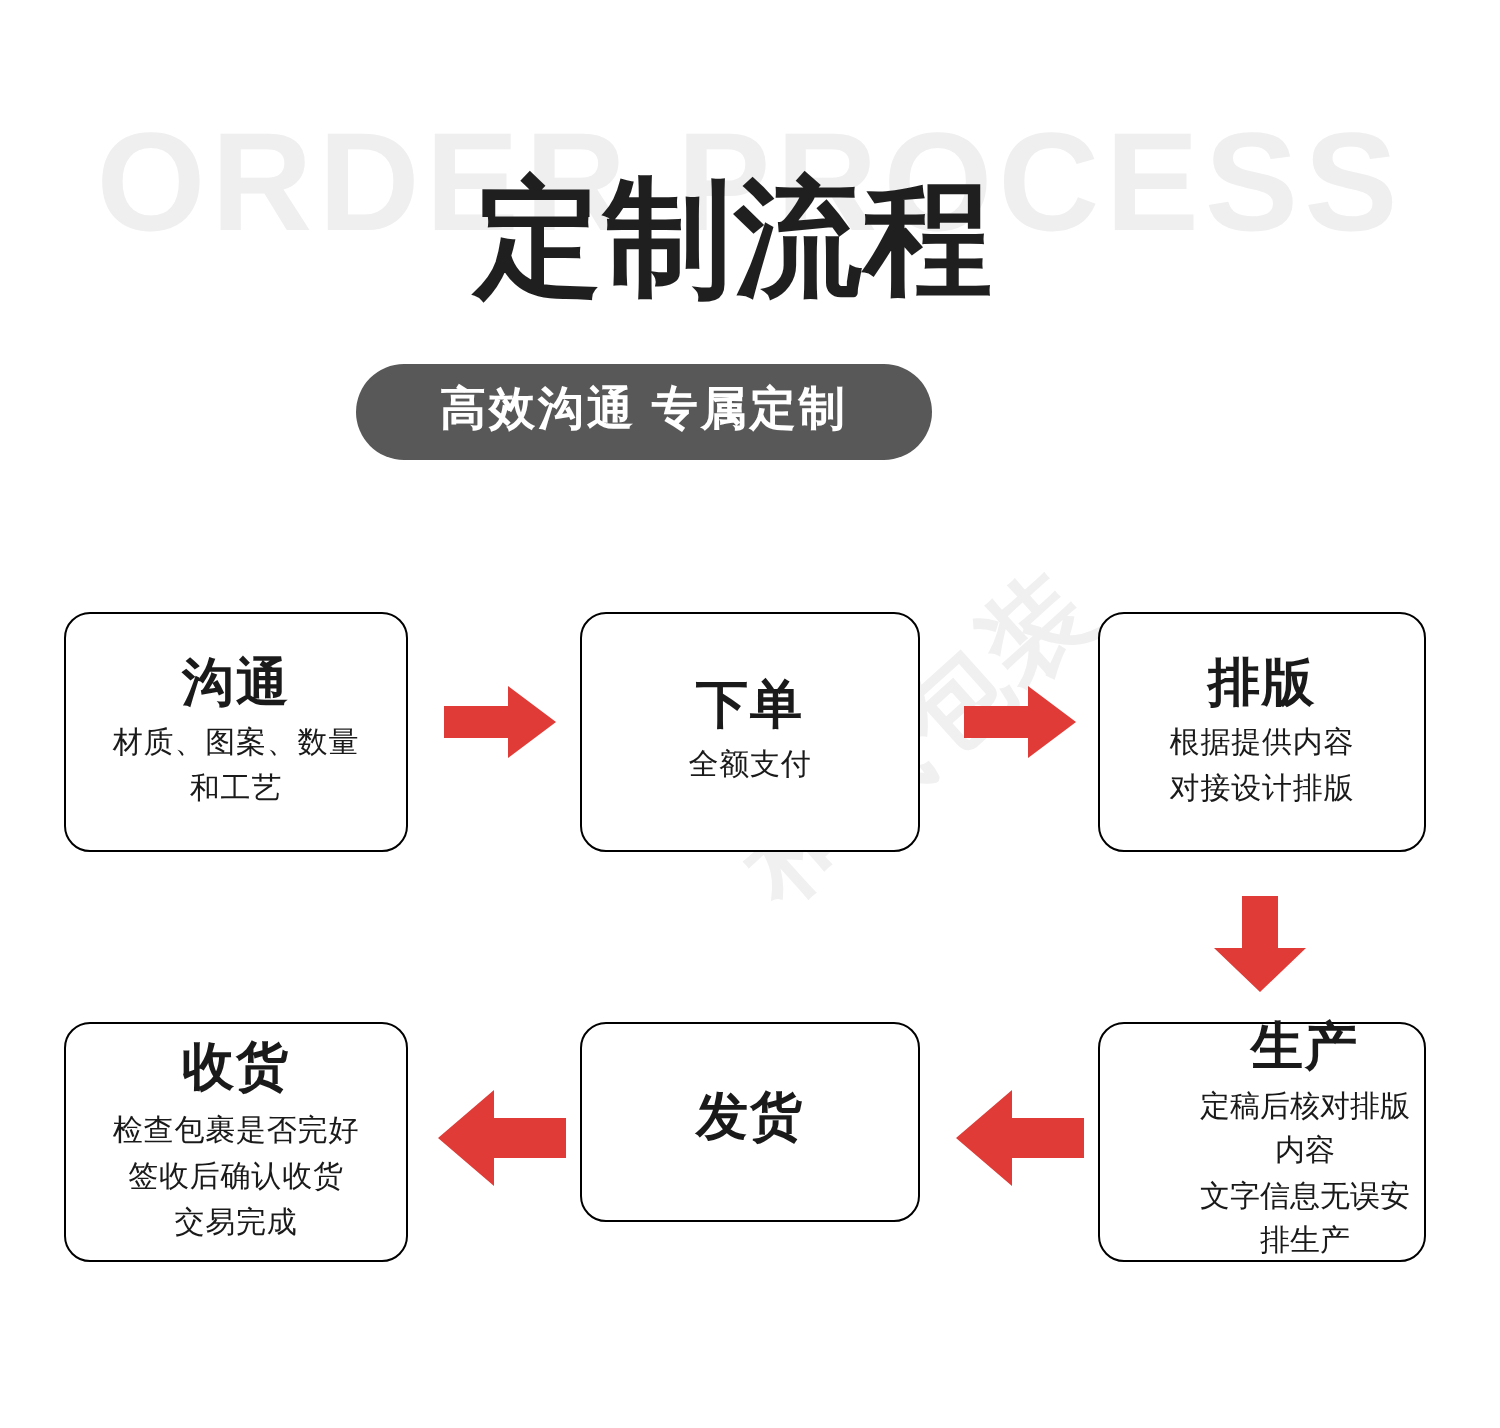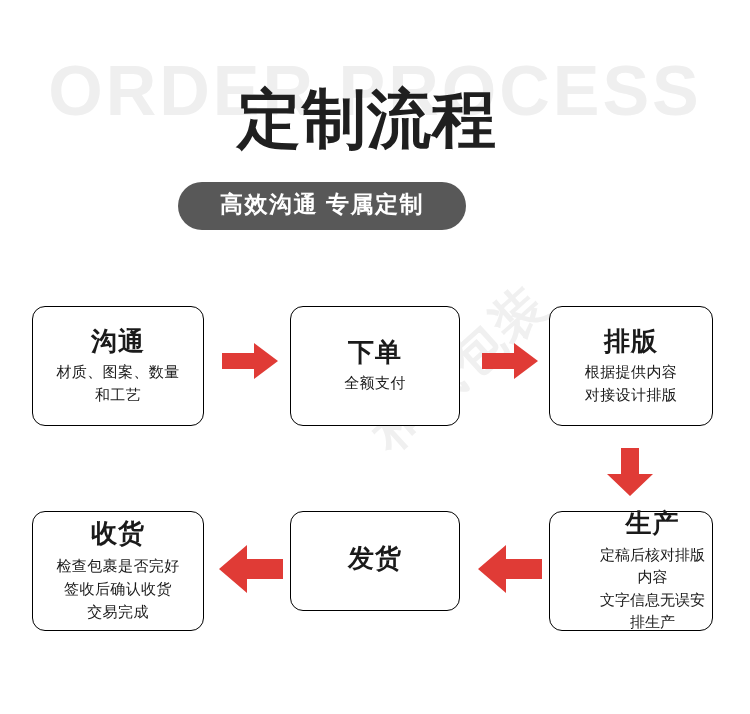--- a/index.html
+++ b/index.html
@@ -101,21 +101,21 @@
     line-height: 1.2;
     letter-spacing: 1px;
     margin-bottom: 4px;
   }
   .box-body {
     font-size: 15px;
     color: #1a1a1a;
     line-height: 1.52;
     letter-spacing: 0.4px;
   }
-  .box-body.tight { font-size: 15px; letter-spacing: 0px; line-height: 1.5; }
+  .box-body.tight { font-size: 15px; letter-spacing: 0px; line-height: 1.5; font-family: Liberation Mono, monospace; }
   .box-body.three { line-height: 1.56; }
 
   
   #box-gt { left: 32px;  top: 306px; width: 172px; height: 120px; }
   #box-xd { left: 290px; top: 306px; width: 170px; height: 120px; }
   #box-pb { left: 549px; top: 306px; width: 164px; height: 120px; }
   
   #box-sh { left: 32px;  top: 511px; width: 172px; height: 120px; }
   #box-fh { left: 290px; top: 511px; width: 170px; height: 100px; }
   #box-sc { left: 549px; top: 511px; width: 164px; height: 120px; padding-left: 43px; }

